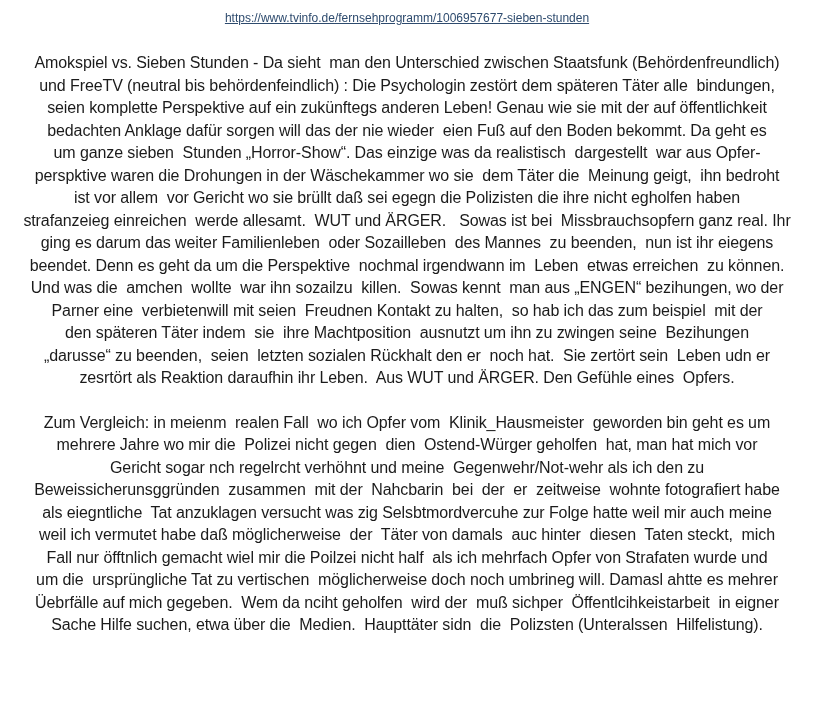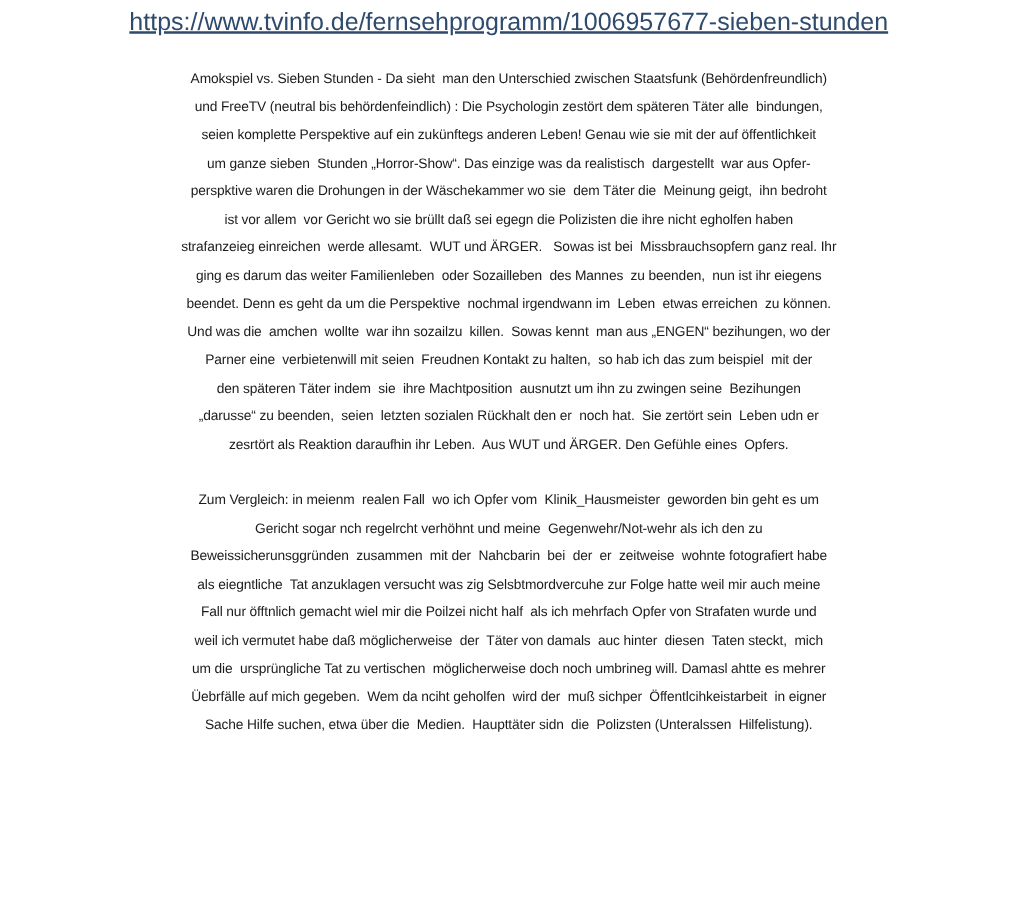--- a/index.html
+++ b/index.html
@@ -16,71 +16,73 @@
   }
   .page {
     width: 814px;
     height: 728px;
     padding: 7px 3px 0 3px;
     box-sizing: border-box;
     text-align: center;
   }
   .link-row {
     line-height: 23px;
-    font-size: 20px;
+    font-size: 12px;
   }
   .doc-link {
     color: #2e4b6e;
     text-decoration: underline;
     cursor: pointer;
     white-space: pre;
   }
   .para {
     margin: 0;
   }
   .para-1 { margin-top: 22px; }
   .para-2 { margin-top: 22px; }
   .line {
-    font-size: 11px;
+    font-size: 16px;
     line-height: 22.5px;
     white-space: pre;
     letter-spacing: -0.1px;
   }
 </style>
 </head>
 <body>
 
 <div class="page">
 
   <div class="link-row">
     <a class="doc-link">https://www.tvinfo.de/fernsehprogramm/1006957677-sieben-stunden</a>
   </div>
 
   <div class="para para-1">
     <div class="line">Amokspiel vs. Sieben Stunden - Da sieht  man den Unterschied zwischen Staatsfunk (Behördenfreundlich)</div>
     <div class="line">und FreeTV (neutral bis behördenfeindlich) : Die Psychologin zestört dem späteren Täter alle  bindungen,</div>
     <div class="line">seien komplette Perspektive auf ein zukünftegs anderen Leben! Genau wie sie mit der auf öffentlichkeit</div>
+    <div class="line">bedachten Anklage dafür sorgen will das der nie wieder  eien Fuß auf den Boden bekommt. Da geht es</div>
     <div class="line">um ganze sieben  Stunden „Horror-Show“. Das einzige was da realistisch  dargestellt  war aus Opfer-</div>
     <div class="line">perspktive waren die Drohungen in der Wäschekammer wo sie  dem Täter die  Meinung geigt,  ihn bedroht</div>
     <div class="line">ist vor allem  vor Gericht wo sie brüllt daß sei egegn die Polizisten die ihre nicht egholfen haben</div>
     <div class="line">strafanzeieg einreichen  werde allesamt.  WUT und ÄRGER.   Sowas ist bei  Missbrauchsopfern ganz real. Ihr</div>
     <div class="line">ging es darum das weiter Familienleben  oder Sozailleben  des Mannes  zu beenden,  nun ist ihr eiegens</div>
     <div class="line">beendet. Denn es geht da um die Perspektive  nochmal irgendwann im  Leben  etwas erreichen  zu können.</div>
     <div class="line">Und was die  amchen  wollte  war ihn sozailzu  killen.  Sowas kennt  man aus „ENGEN“ bezihungen, wo der</div>
     <div class="line">Parner eine  verbietenwill mit seien  Freudnen Kontakt zu halten,  so hab ich das zum beispiel  mit der</div>
     <div class="line">den späteren Täter indem  sie  ihre Machtposition  ausnutzt um ihn zu zwingen seine  Bezihungen</div>
     <div class="line">„darusse“ zu beenden,  seien  letzten sozialen Rückhalt den er  noch hat.  Sie zertört sein  Leben udn er</div>
     <div class="line">zesrtört als Reaktion daraufhin ihr Leben.  Aus WUT und ÄRGER. Den Gefühle eines  Opfers.</div>
   </div>
 
   <div class="para para-2">
     <div class="line">Zum Vergleich: in meienm  realen Fall  wo ich Opfer vom  Klinik_Hausmeister  geworden bin geht es um</div>
+    <div class="line">mehrere Jahre wo mir die  Polizei nicht gegen  dien  Ostend-Würger geholfen  hat, man hat mich vor</div>
     <div class="line">Gericht sogar nch regelrcht verhöhnt und meine  Gegenwehr/Not-wehr als ich den zu</div>
     <div class="line">Beweissicherunsggründen  zusammen  mit der  Nahcbarin  bei  der  er  zeitweise  wohnte fotografiert habe</div>
     <div class="line">als eiegntliche  Tat anzuklagen versucht was zig Selsbtmordvercuhe zur Folge hatte weil mir auch meine</div>
+    <div class="line">weil ich vermutet habe daß möglicherweise  der  Täter von damals  auc hinter  diesen  Taten steckt,  mich</div>
     <div class="line">Fall nur öfftnlich gemacht wiel mir die Poilzei nicht half  als ich mehrfach Opfer von Strafaten wurde und</div>
-    <div class="line">weil ich vermutet habe daß möglicherweise  der  Täter von damals  auc hinter  diesen  Taten steckt,  mich</div>
     <div class="line">um die  ursprüngliche Tat zu vertischen  möglicherweise doch noch umbrineg will. Damasl ahtte es mehrer</div>
     <div class="line">Üebrfälle auf mich gegeben.  Wem da nciht geholfen  wird der  muß sichper  Öffentlcihkeistarbeit  in eigner</div>
     <div class="line">Sache Hilfe suchen, etwa über die  Medien.  Haupttäter sidn  die  Polizsten (Unteralssen  Hilfelistung).</div>
   </div>
 
 </div>
 
 </body></html>

